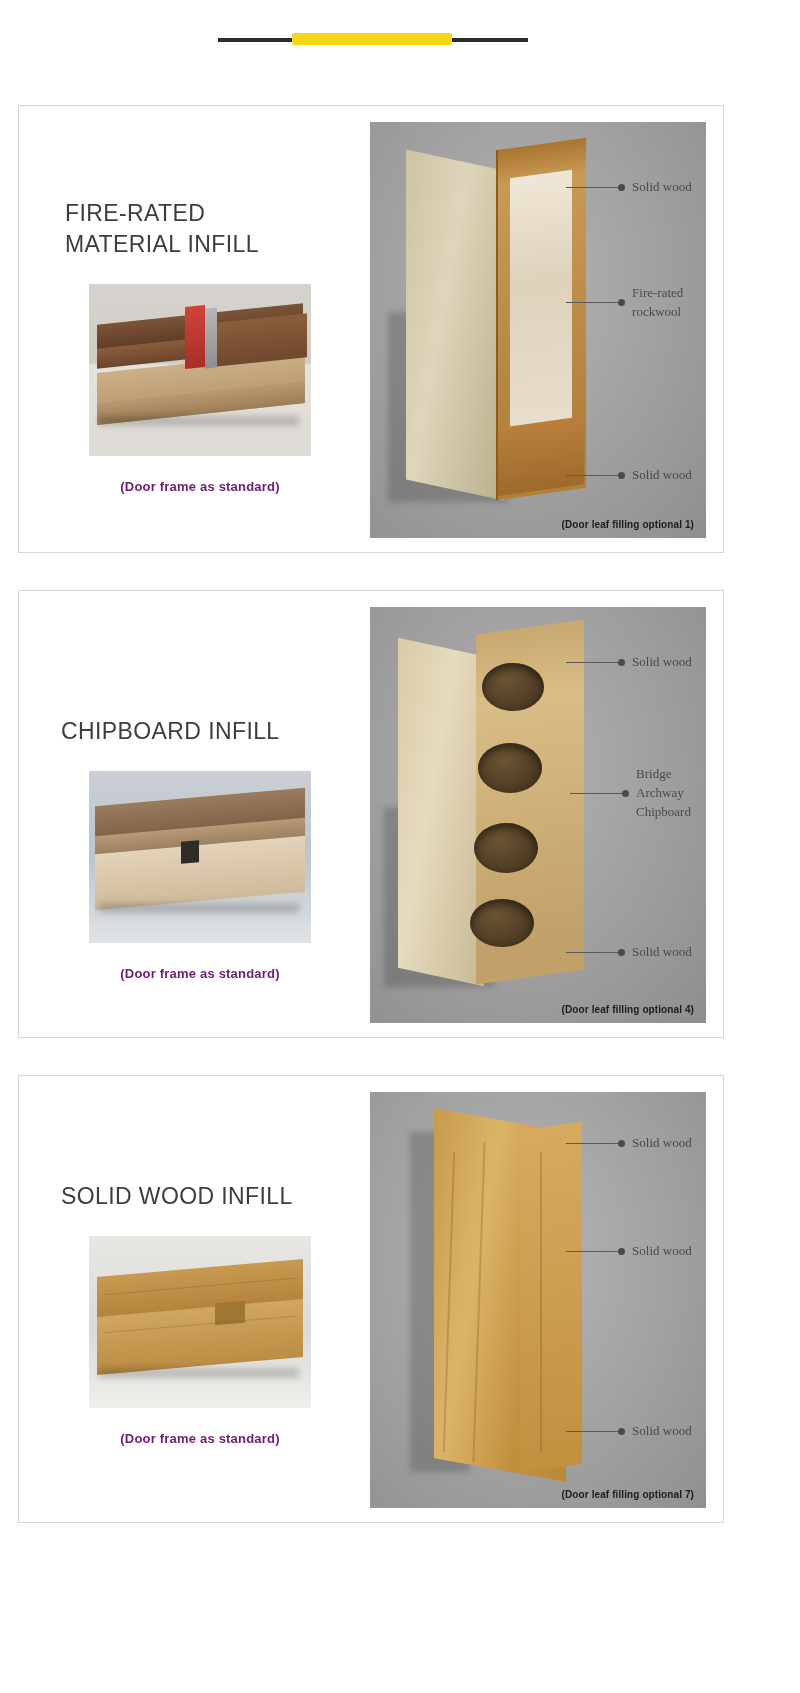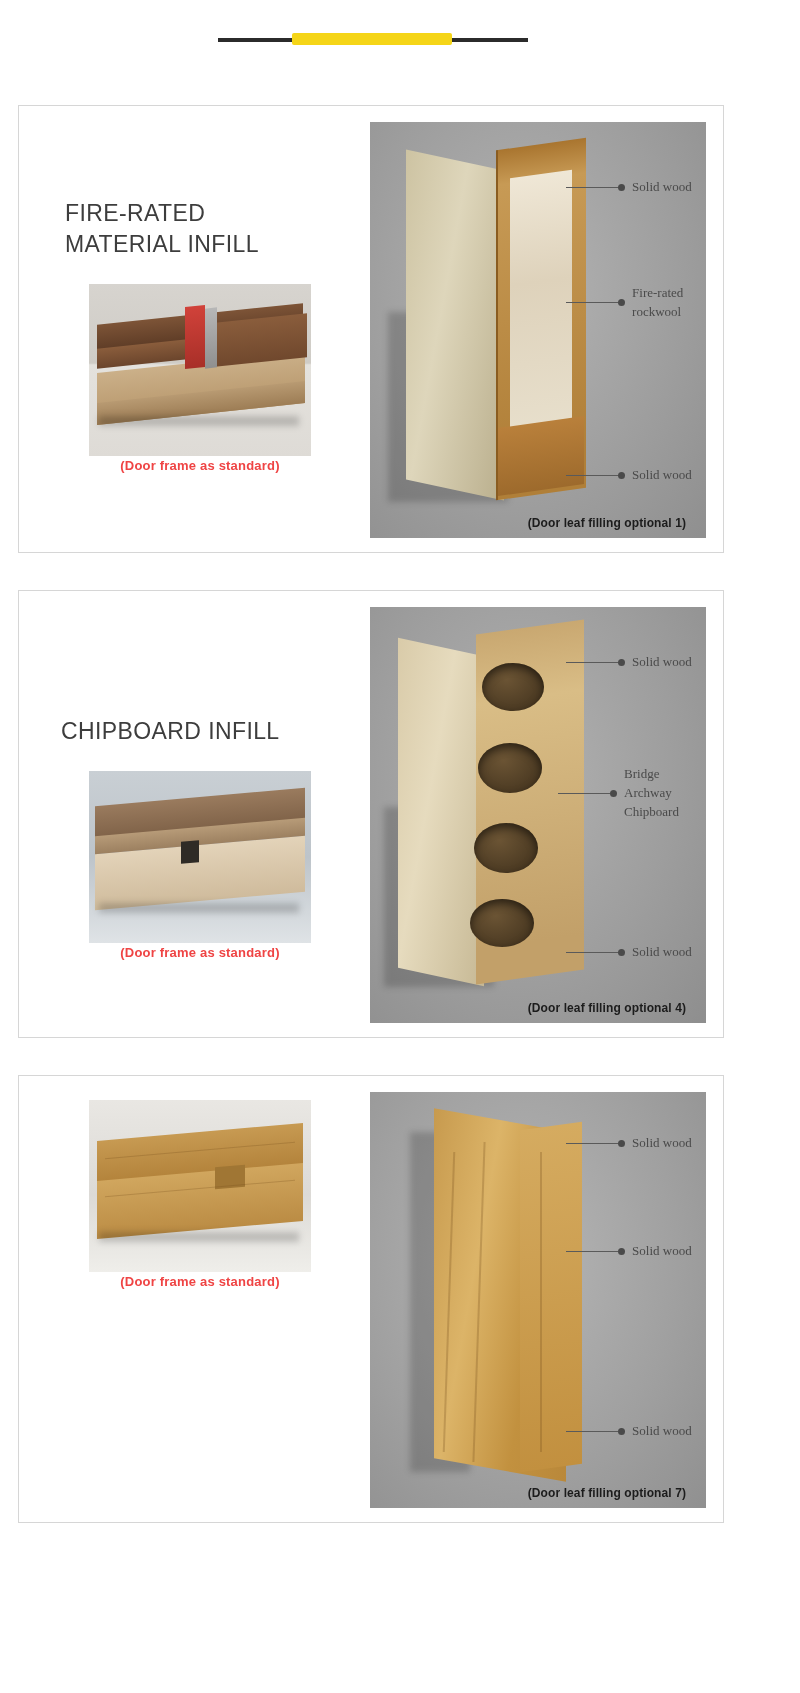--- a/index.html
+++ b/index.html
@@ -82,48 +82,48 @@
   .p2 .panel-title { margin-top: 0; }
 
   .left-photo-wrap {
     margin-top: 24px;
     margin-left: 50px;
     width: 222px;
     height: 172px;
     position: relative;
   }
   .left-caption {
-    margin-top: 2px;
+    margin-top: 23px;
     margin-left: 26px;
     width: 270px;
     text-align: center;
     font-size: 13px;
     font-weight: bold;
-    color: #ef4444;
+    color: #701a75;
     letter-spacing: 0.2px;
   }
 
   
   .right-col {
     position: relative;
     width: 354px;
     padding: 16px 10px 16px 0;
   }
   .right-photo {
     position: relative;
     width: 336px;
     height: 416px;
     background: #a8a8a8;
     overflow: hidden;
   }
   .right-caption {
     position: absolute;
-    right: 20px;
+    right: 12px;
     bottom: 8px;
-    font-size: 12px;
+    font-size: 10px;
     color: #1c1c1c;
     font-weight: bold;
     letter-spacing: 0.1px;
   }
 
   
   .callout {
     position: absolute;
     display: flex;
     align-items: center;
@@ -389,41 +389,42 @@
         <div class="hole" style="left:112px; top:56px;  width:62px; height:48px;"></div>
         <div class="hole" style="left:108px; top:136px; width:64px; height:50px;"></div>
         <div class="hole" style="left:104px; top:216px; width:64px; height:50px;"></div>
         <div class="hole" style="left:100px; top:292px; width:64px; height:48px;"></div>
 
         <div class="callout" style="left:196px; top:46px;">
           <span class="leader"></span>
           <span class="dot"></span>
           <span>Solid wood</span>
         </div>
-        <div class="callout" style="left:188px; top:158px;">
+        <div class="callout" style="left:200px; top:158px;">
           <span class="leader"></span>
           <span class="dot"></span>
           <span>Bridge Archway
 Chipboard</span>
         </div>
         <div class="callout" style="left:196px; top:336px;">
           <span class="leader"></span>
           <span class="dot"></span>
           <span>Solid wood</span>
         </div>
 
         <div class="right-caption">(Door leaf filling optional 4)</div>
       </div>
     </div>
   </div>
 </div>
 
 <div class="panel p3" id="panel-3">
   <div class="panel-inner">
     <div class="left-col">
+      <div class="panel-title" style="margin-top:105px;">SOLID WOOD INFILL</div>
 
       <div class="left-photo-wrap">
         <div class="ph p3-left-bg"></div>
         <div class="ph p3-body"></div>
         <div class="ph p3-top"></div>
         <div class="ph p3-notch"></div>
         <div class="grainline" style="left:16px;top:50px;width:190px;height:1px;transform:skewY(-5deg);"></div>
         <div class="grainline" style="left:16px;top:88px;width:190px;height:1px;transform:skewY(-5deg);"></div>
         <div class="shadow" style="left:10px;top:132px;width:200px;height:10px;"></div>
       </div>

